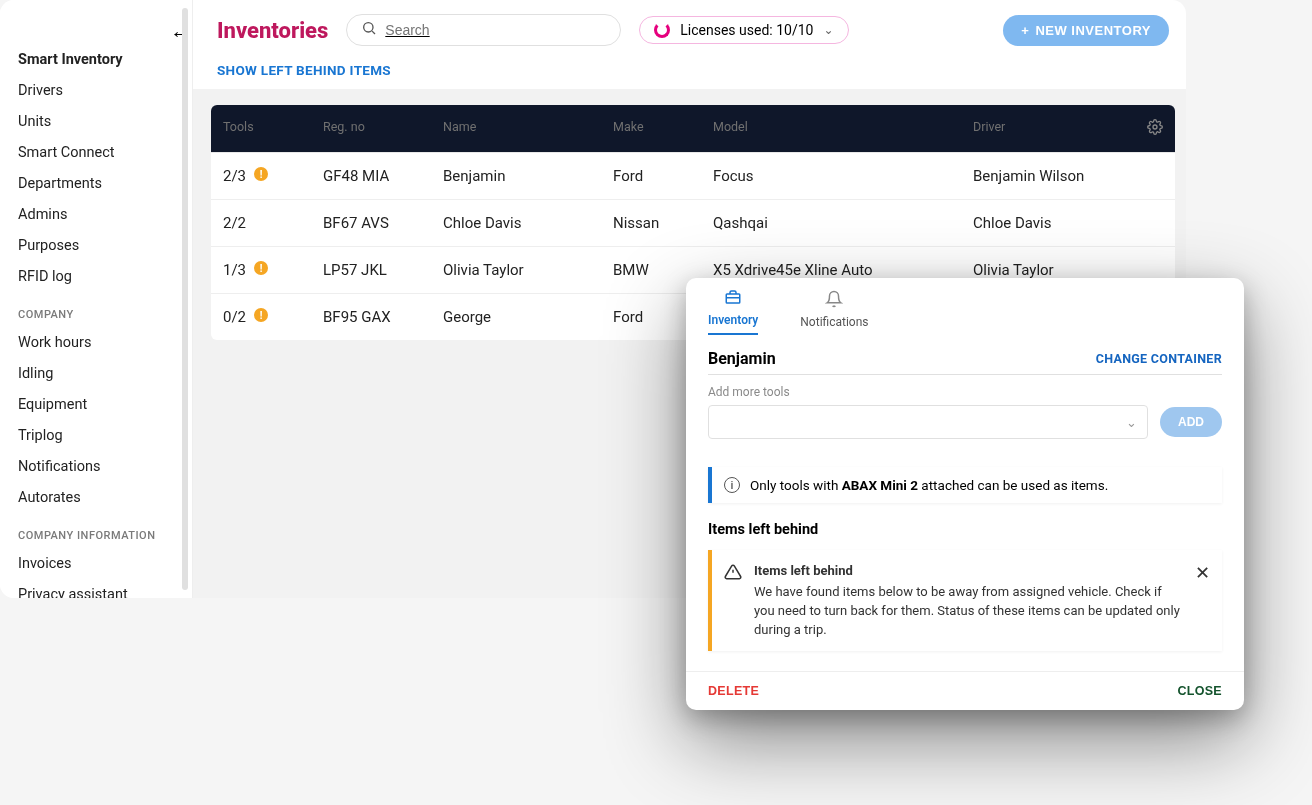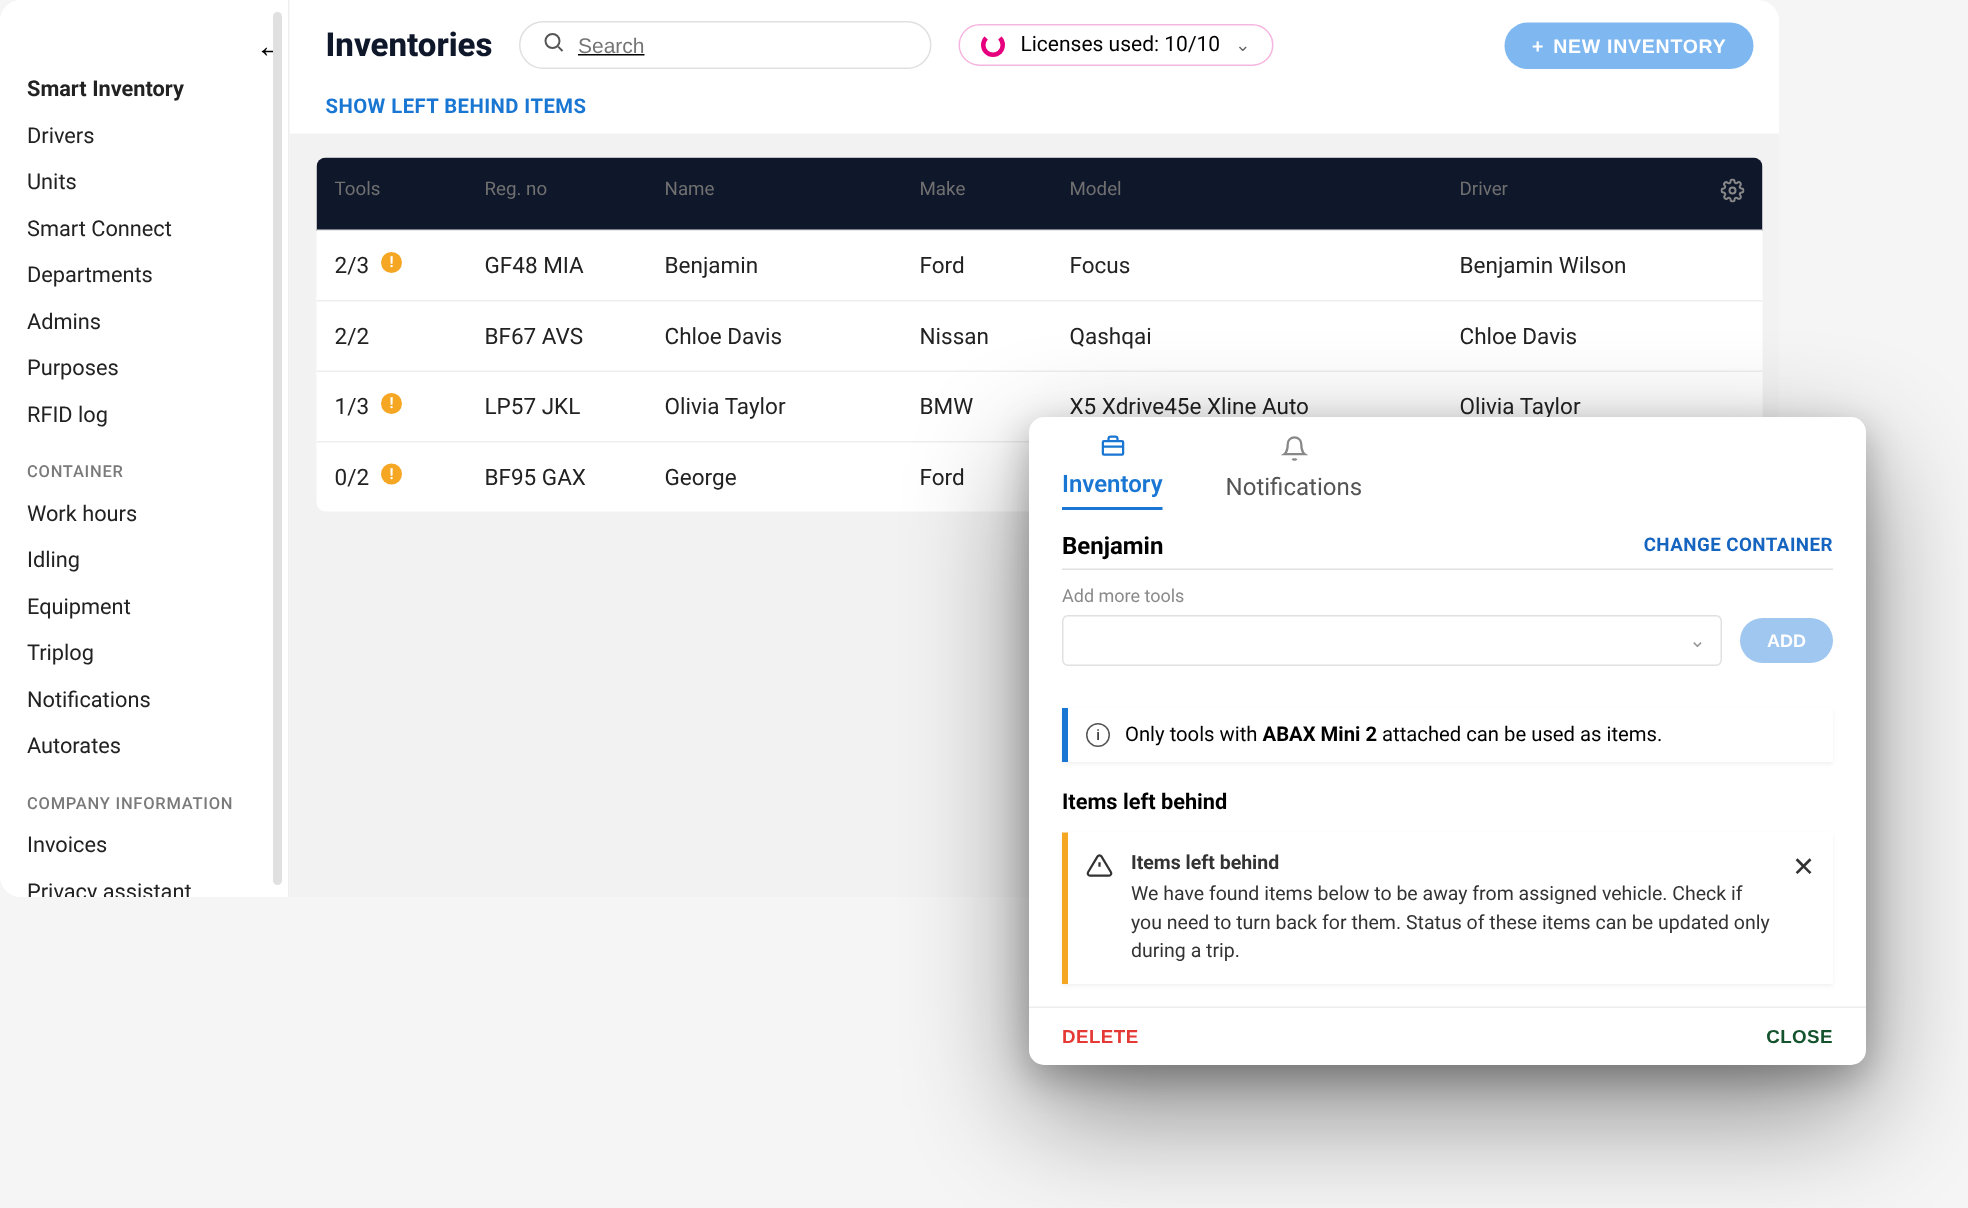--- a/index.html
+++ b/index.html
@@ -67,21 +67,21 @@
   .header {
     display: flex;
     align-items: center;
     gap: 18px;
     padding: 14px 24px 8px 24px;
     background: #fff;
   }
   .page-title {
     font-size: 22px;
     font-weight: 800;
-    color: #0f172a;
+    color: #be185d;
   }
   .search-box {
     display: flex;
     align-items: center;
     border: 1px solid #e0e0e0;
     border-radius: 20px;
     padding: 5px 14px;
     width: 275px;
     background: #fff;
   }
@@ -198,21 +198,21 @@
     display: flex;
     gap: 42px;
     padding: 10px 22px 0 22px;
     align-items: flex-end;
   }
   .tab {
     display: flex;
     flex-direction: column;
     align-items: center;
     gap: 3px;
-    font-size: 16px;
+    font-size: 12px;
     color: #555;
     padding-bottom: 6px;
     cursor: pointer;
   }
   .tab.active {
     color: #1976d2;
     border-bottom: 2.5px solid #1976d2;
     font-weight: 600;
   }
   .tab-icon { font-size: 16px; color: inherit; }
@@ -325,21 +325,21 @@
     <div id="nav-main">
         <div class="nav-item active">Smart Inventory</div>
         <div class="nav-item">Drivers</div>
         <div class="nav-item">Units</div>
         <div class="nav-item">Smart Connect</div>
         <div class="nav-item">Departments</div>
         <div class="nav-item">Admins</div>
         <div class="nav-item">Purposes</div>
         <div class="nav-item">RFID log</div>
       </div>
-    <div class="nav-section">CONTAINER</div>
+    <div class="nav-section">COMPANY</div>
     <div id="nav-settings">
         <div class="nav-item">Work hours</div>
         <div class="nav-item">Idling</div>
         <div class="nav-item">Equipment</div>
         <div class="nav-item">Triplog</div>
         <div class="nav-item">Notifications</div>
         <div class="nav-item">Autorates</div>
       </div>
     <div class="nav-section">COMPANY INFORMATION</div>
     <div id="nav-company">

